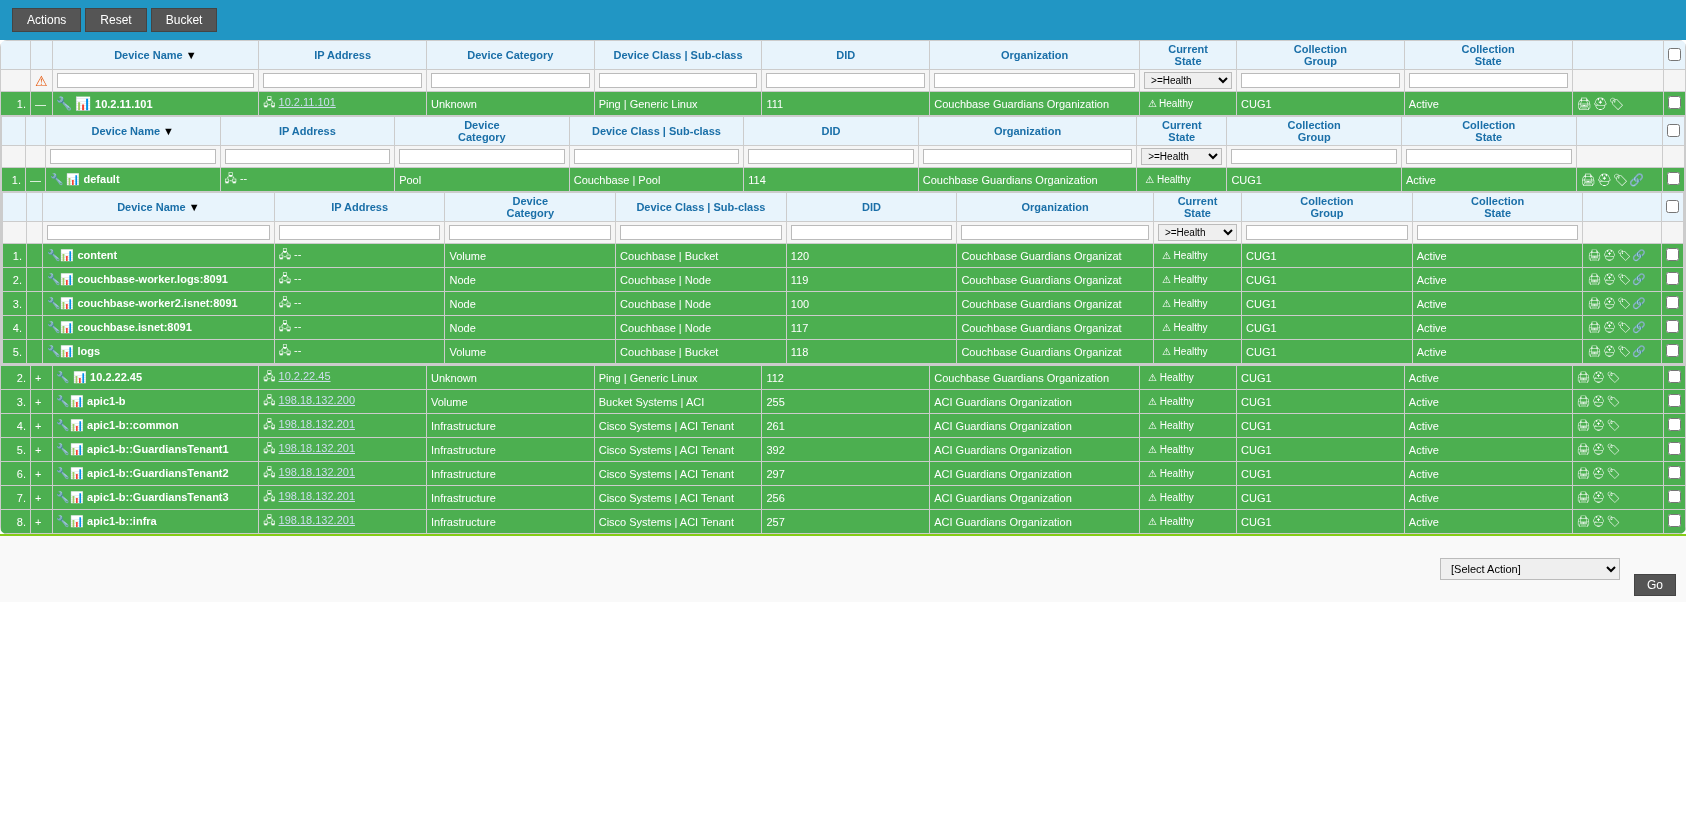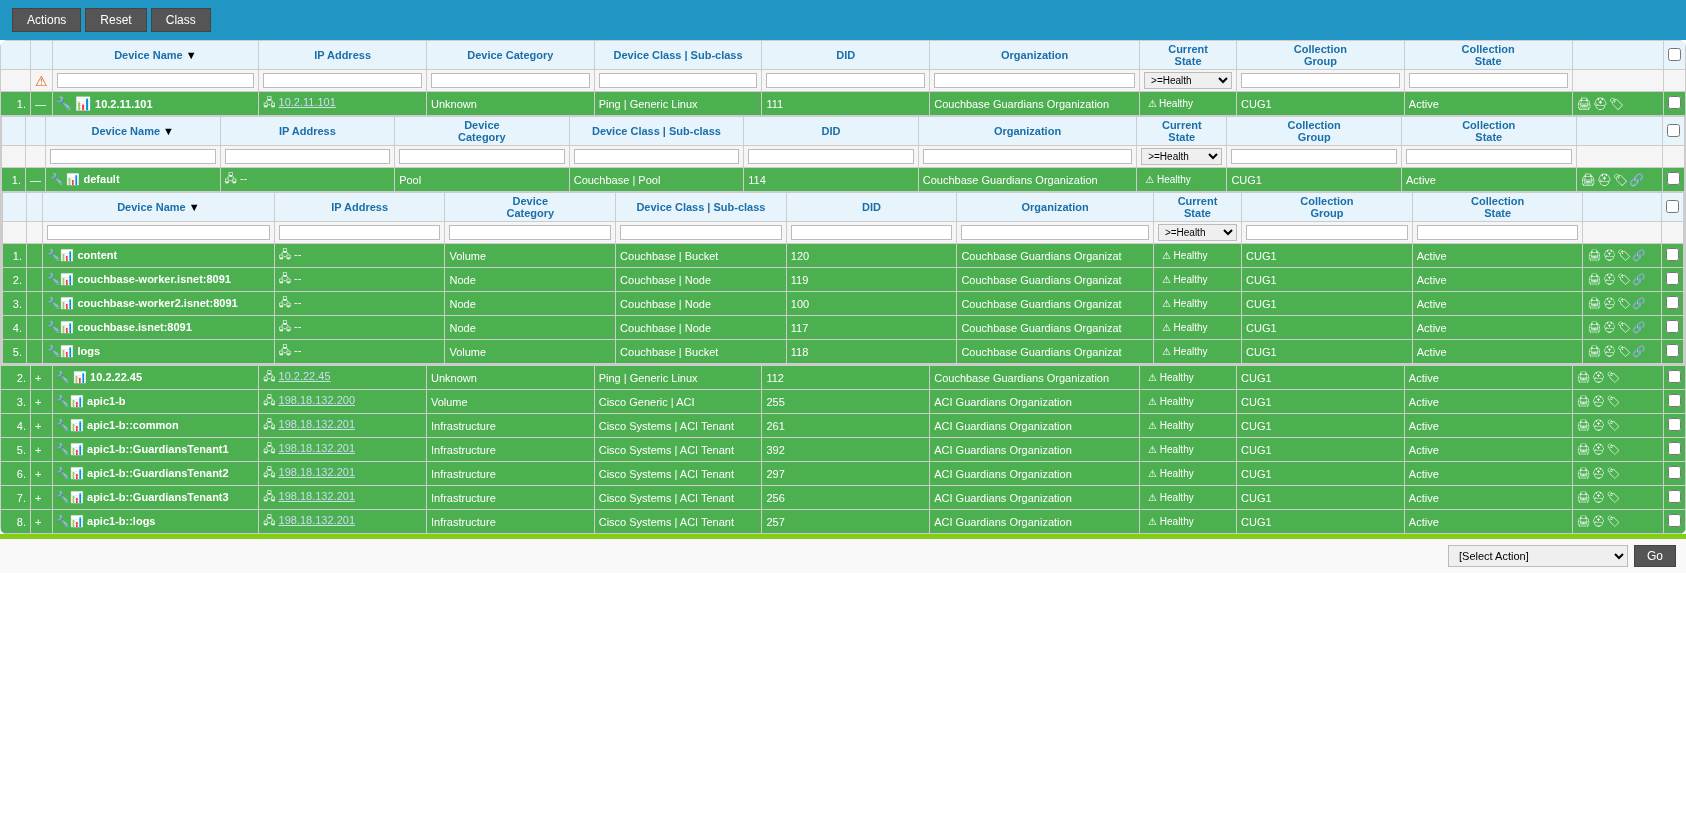--- a/index.html
+++ b/index.html
@@ -66,37 +66,38 @@
       gap: 2px;
       font-size: 10px;
       white-space: nowrap;
     }
 
     .bottom-bar {
       display: flex;
       justify-content: flex-end;
       align-items: center;
       padding: 6px 10px;
-      gap: 6px;
-      border-top: 5px solid #84cc16;
+      gap: 14px;
+      border-top: 2px solid #84cc16;
       background: #f9f9f9;
     }
     .select-action {
       padding: 3px 6px;
       font-size: 11px;
       border: 1px solid #bbb;
       width: 180px;
     }
     .go-btn {
       background: #555;
       color: #fff;
       border: 1px solid #444;
       padding: 3px 12px;
       cursor: pointer;
       font-size: 12px;
+      margin-top: 32px;
     }
     .device-name-link { color: #fff; text-decoration: none; font-weight: bold; }
 
     .col-checkbox { width: 20px; text-align: center; }
     .col-num { width: 30px; }
     .col-name { min-width: 150px; }
     .col-ip { min-width: 100px; }
     .col-cat { min-width: 80px; }
     .col-class { min-width: 140px; }
     .col-did { min-width: 40px; }
@@ -118,21 +119,21 @@
     .select-col { width: 20px; }
     .number-col { width: 24px; text-align: right; color: #333; }
   </style>
 </head>
 <body>
 
 <div class="header-bar">
   <div class="header-buttons">
     <button class="header-btn">Actions</button>
     <button class="header-btn">Reset</button>
-    <button class="header-btn">Class</button>
+    <button class="header-btn">Bucket</button>
   </div>
 </div>
 
 <div class="main-content">
   <table class="device-table">
 
     <thead>
       <tr>
         <th class="col-num"></th>
         <th style="width:16px;"></th>
@@ -359,21 +360,21 @@
                               <span>⛑</span>
                               <span>🏷</span>
                               <span>🔗</span>
                             </span>
                           </td>
                         <td><input type="checkbox" style=""></td>
                       </tr>
                       <tr class="device-row-green">
                         <td class="number-col">2.</td>
                         <td></td>
-                        <td><span>🔧</span><span>📊</span> <a href="#" class="device-name-link">couchbase-worker.isnet:8091</a></td>
+                        <td><span>🔧</span><span>📊</span> <a href="#" class="device-name-link">couchbase-worker.logs:8091</a></td>
                         <td><span>🖧</span> --</td>
                         <td>Node</td>
                           <td>Couchbase | Node</td>
                           <td>119</td>
                         <td>Couchbase Guardians Organizat</td>
                         <td><span class="healthy-badge">⚠ Healthy</span></td>
                         <td>CUG1</td>
                           <td>Active</td>
                         <td>
                             <span class="row-icons">
@@ -488,21 +489,21 @@
           </td>
         <td><input type="checkbox" style=""></td>
       </tr>
 
       <tr class="device-row-green">
         <td class="number-col">3.</td>
         <td><span>+</span></td>
         <td><span>🔧</span><span>📊</span> <a href="#" class="device-name-link">apic1-b</a></td>
         <td><span>🖧</span> <a href="#" style="color:#cde">198.18.132.200</a></td>
         <td>Volume</td>
-          <td>Cisco Generic | ACI</td>
+          <td>Bucket Systems | ACI</td>
           <td>255</td>
         <td>ACI Guardians Organization</td>
         <td><span class="healthy-badge">⚠ Healthy</span></td>
         <td>CUG1</td>
           <td>Active</td>
         <td>
             <span class="row-icons">
               <span>🖨</span>
               <span>⛑</span>
               <span>🏷</span>
@@ -595,21 +596,21 @@
               <span>⛑</span>
               <span>🏷</span>
             </span>
           </td>
         <td><input type="checkbox" style=""></td>
       </tr>
 
       <tr class="device-row-green">
         <td class="number-col">8.</td>
         <td><span>+</span></td>
-        <td><span>🔧</span><span>📊</span> <a href="#" class="device-name-link">apic1-b::logs</a></td>
+        <td><span>🔧</span><span>📊</span> <a href="#" class="device-name-link">apic1-b::infra</a></td>
         <td><span>🖧</span> <a href="#" style="color:#cde">198.18.132.201</a></td>
         <td>Infrastructure</td>
           <td>Cisco Systems | ACI Tenant</td>
           <td>257</td>
         <td>ACI Guardians Organization</td>
         <td><span class="healthy-badge">⚠ Healthy</span></td>
         <td>CUG1</td>
           <td>Active</td>
         <td>
             <span class="row-icons">

